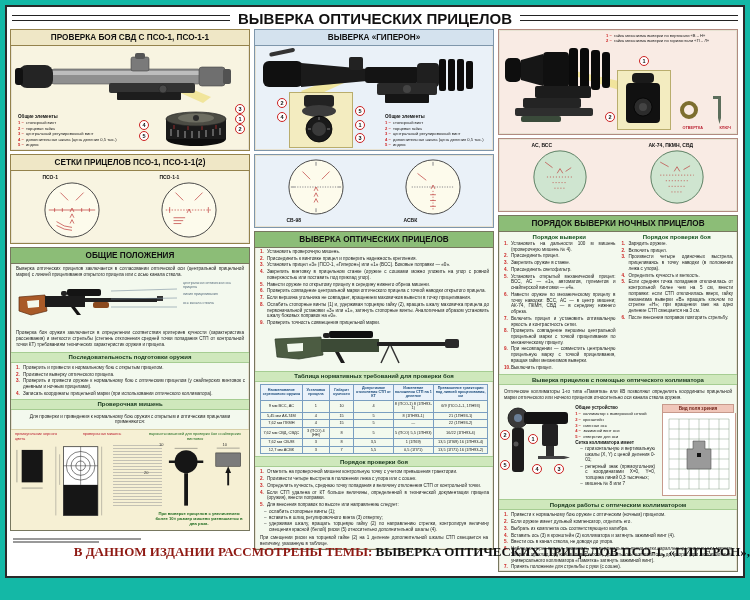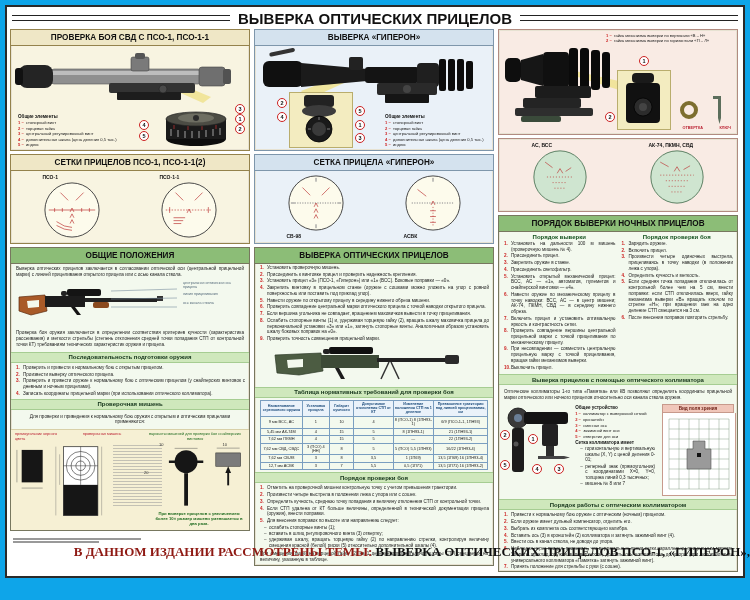--- a/index.html
+++ b/index.html
@@ -1,16 +1,16 @@
 <!DOCTYPE html>
 <html><head>
 <meta charset="utf-8">
 <style>
   html,body{margin:0;padding:0;background:#e8e8e8;}
-  .poster{position:relative;width:750px;height:600px;background:#0ea5e9;font-family:"Liberation Sans",sans-serif;overflow:hidden;}
+  .poster{position:relative;width:750px;height:600px;background:#14b8a6;font-family:"Liberation Sans",sans-serif;overflow:hidden;}
   .frame{position:absolute;left:5px;top:5px;right:5px;border:2px solid #2a2a2a;background:#fff;padding:2px 3px 4px 3px;}
   .titlebar{display:flex;align-items:center;gap:8px;height:18px;margin:0 2px 2px 2px;}
   .tline{flex:1;border-top:1px solid #222;border-bottom:1px solid #222;height:4px;}
   .title{font-size:15px;font-weight:bold;letter-spacing:0px;color:#111;white-space:nowrap;}
   .cols{display:flex;gap:4px;align-items:flex-start;}
   .column{width:240px;display:flex;flex-direction:column;gap:3px;}
   .c1{--bc:#94824c;--hb:#efe7c6;--bg:#f8f4e1;}
   .c2{--bc:#7e96ab;--hb:#d4e2ee;--bg:#eaf1f8;}
   .c3{--bc:#b28b80;--hb:#f3dacf;--bg:#f9ebe4;}
   .panel{border:1px solid var(--bc);background:var(--bg);box-shadow:0 0 0 1px #e7e2d2 inset;}
@@ -315,21 +315,20 @@
                   <li>торцевая гайка</li>
                   <li>центральный регулировочный винт</li>
                   <li>дополнительная шкала (цена деления 0,5 тыс.)</li>
                   <li>индекс</li>
                 </ol>
             </div>
           </div>
         </div>
 
         <div class="panel">
-          <div class="phead">СЕТКА ПРИЦЕЛА «ГИПЕРОН»</div>
           <div class="retbody">
             <div class="retfig">
               <svg width="58" height="58" viewBox="0 0 60 60">
                 <circle cx="30" cy="30" r="28" fill="#fdfbec" stroke="#444" stroke-width="1"></circle>
                 <g stroke="#334" stroke-width="0.6" fill="none">
                   <line x1="8" y1="30" x2="52" y2="30" stroke-dasharray="1.2,1.4"></line>
                   <line x1="30" y1="4" x2="30" y2="8"></line>
                     <line x1="30" y1="52" x2="30" y2="56"></line>
                   <line x1="4" y1="30" x2="8" y2="30"></line>
                     <line x1="52" y1="30" x2="56" y2="30"></line>

